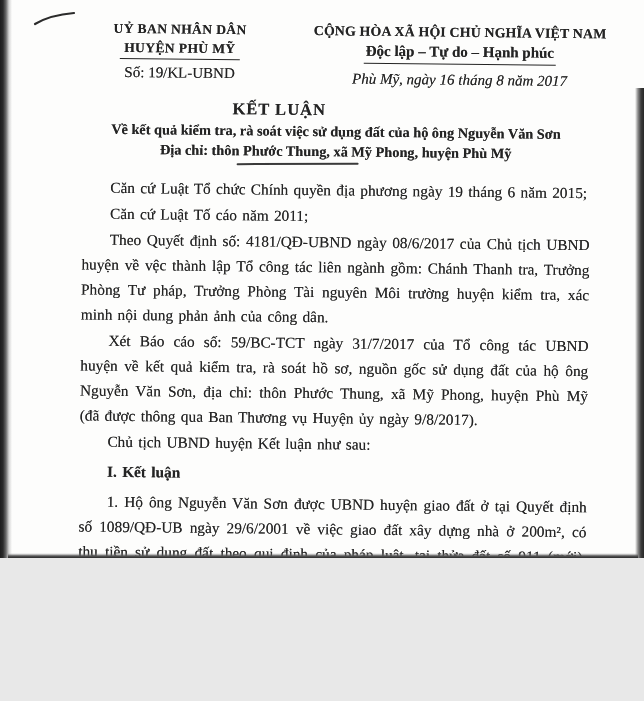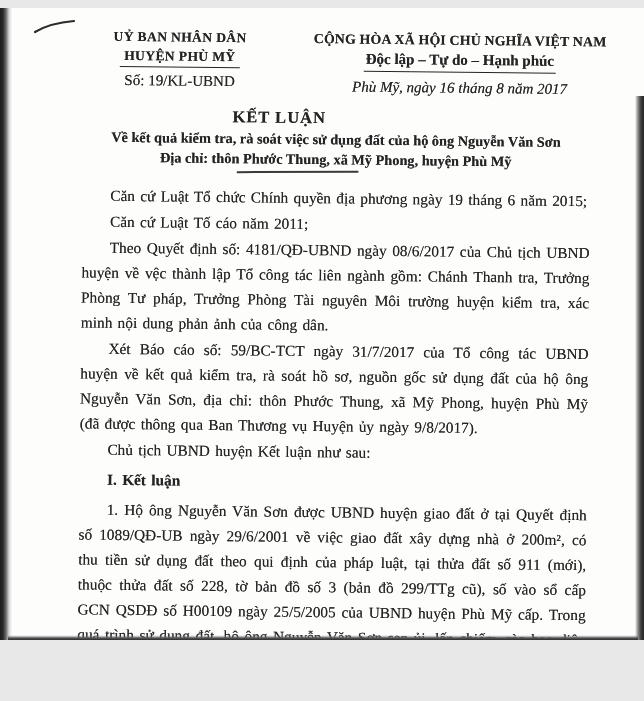--- a/index.html
+++ b/index.html
@@ -1,19 +1,19 @@
 <!DOCTYPE html>
 <html><head>
 <meta charset="utf-8">
 <style>
   html,body{margin:0;padding:0;background:#e8e8e8;}
   .page{
     position:relative;
-    width:644px;height:632px;
-    margin:8px auto;
+    width:644px;height:558px;
+    margin:0 auto;
     background:#fdfdfc;
     overflow:hidden;
     font-family:"Liberation Serif","DejaVu Serif",serif;
     color:#242424;
   }
   
   .edge-left{
     position:absolute;left:0;top:0;width:12px;height:701px;
     background:linear-gradient(90deg,#1d1d1d 0px,#2b2b2b 3px,#6b6b6b 6px,rgba(140,140,140,.35) 9px,rgba(200,200,200,0) 12px);
     z-index:5;

